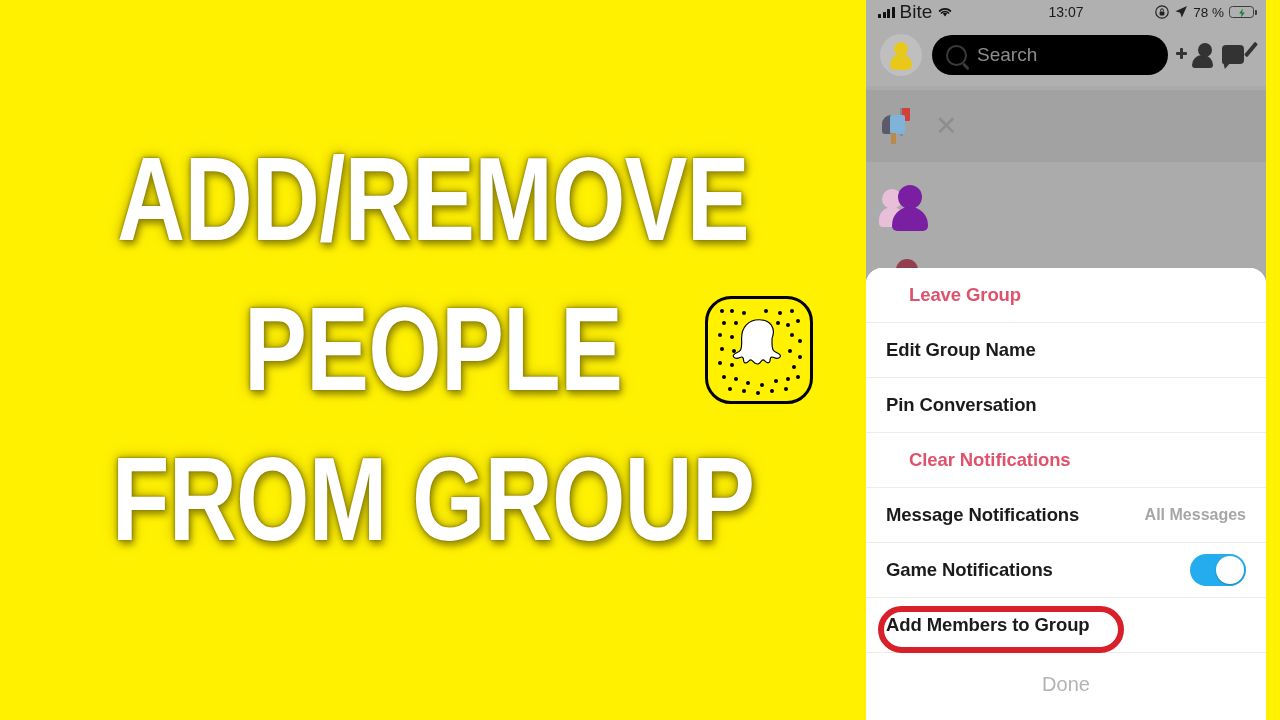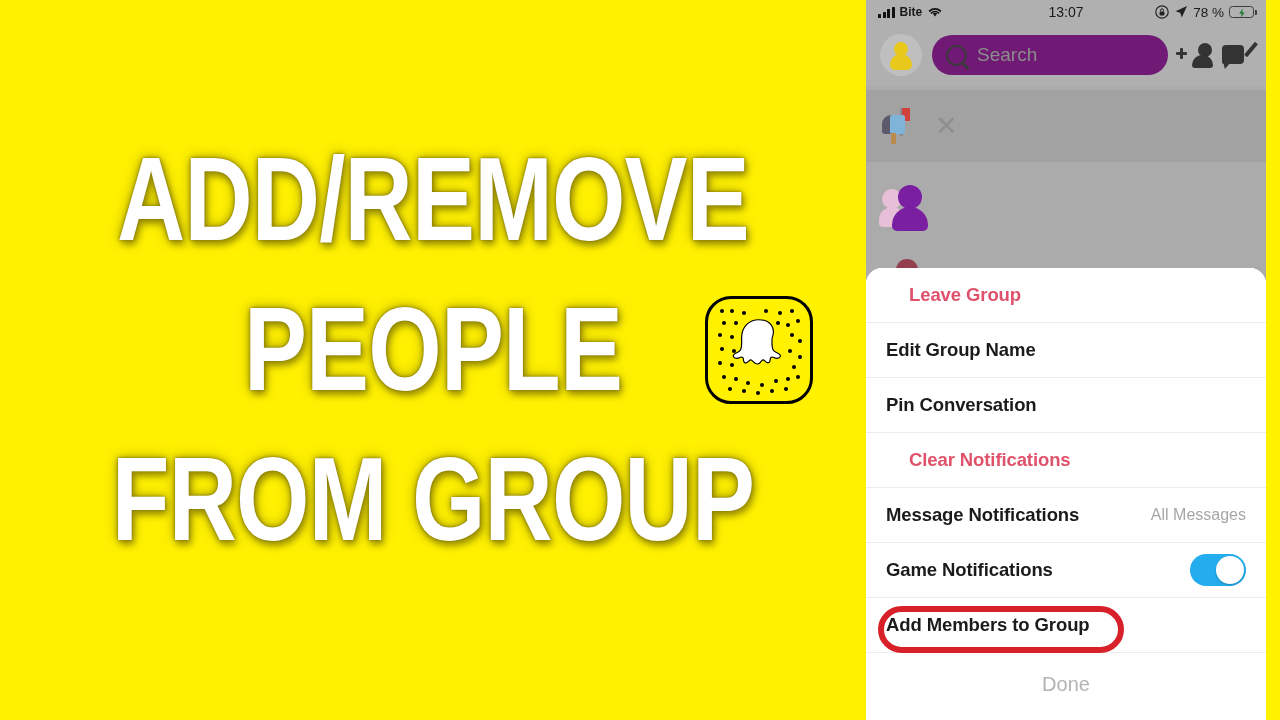--- a/index.html
+++ b/index.html
@@ -89,21 +89,21 @@
   .sb-mid   { position: absolute; left: 0; right: 0; text-align: center;
               font-size: 14px; font-weight: 500; color: #1a1a1a; }
   .sb-right { margin-left: auto; display: flex; align-items: center; gap: 5px;
               position: relative; z-index: 2; }
   .bars { display: flex; align-items: flex-end; gap: 1.5px; height: 11px; }
   .bars i { display: block; width: 3px; background: #111; border-radius: 0.5px; }
   .bars i:nth-child(1){ height: 4px; }
   .bars i:nth-child(2){ height: 6px; }
   .bars i:nth-child(3){ height: 9px; }
   .bars i:nth-child(4){ height: 11px; }
-  .carrier { font-size: 12px; font-weight: bold; }
+  .carrier { font-size: 19px; }
   .battery {
     width: 25px; height: 12px; border: 1.4px solid #3c3c3c;
     border-radius: 3.5px; position: relative; box-sizing: border-box;
     padding: 1px;
   }
   .battery:after {
     content:""; position:absolute; right:-3.5px; top: 3px;
     width: 2px; height: 5px; background:#3c3c3c; border-radius: 0 1px 1px 0;
   }
   .battery .fill {
@@ -131,21 +131,21 @@
   .avatar-glyph .head {
     position: absolute; left: 4px; top: 0; width: 14px; height: 14px;
     border-radius: 50%; background: #E8C81B;
   }
   .avatar-glyph .body {
     position: absolute; left: 0px; top: 12px; width: 22px; height: 16px;
     border-radius: 11px 11px 5px 5px; background: #E8C81B;
   }
   .search-pill {
     flex: 1 1 auto; height: 40px; border-radius: 20px;
-    background: #701a75; display: flex; align-items: center;
+    background: #000000; display: flex; align-items: center;
     padding: 0 14px; gap: 10px; box-sizing: border-box;
   }
   .search-pill .mag {
     width: 17px; height: 17px; border: 2.6px solid #3a3a3a;
     border-radius: 50%; position: relative; flex: 0 0 auto;
   }
   .search-pill .mag:after {
     content:""; position:absolute; right:-5px; bottom:-4px;
     width: 8px; height: 2.6px; background:#3a3a3a; border-radius:2px;
     transform: rotate(45deg);
@@ -285,21 +285,21 @@
     padding: 0 20px; box-sizing: border-box;
     border-bottom: 1px solid #ECECEC;
     background: #FFFFFF;
   }
   .sheet-item .label {
     font-size: 18.5px; font-weight: bold; color: #1b1b1b;
     letter-spacing: -0.1px;
   }
   .sheet-item.destructive .label { color: #E0526B; margin-left: 23px; }
   .sheet-item .value {
-    margin-left: auto; font-size: 16px; color: #A6A6A6;
+    margin-left: auto; font-size: 16px; color: #A6A6A6; font-weight: bold;
   }
   .toggle {
     margin-left: auto;
     width: 56px; height: 32px; border-radius: 16px;
     background: #23ADEF; position: relative; flex: 0 0 auto;
   }
   .toggle .knob {
     position: absolute; right: 2px; top: 2px;
     width: 28px; height: 28px; border-radius: 50%;
     background: #FFFFFF;

